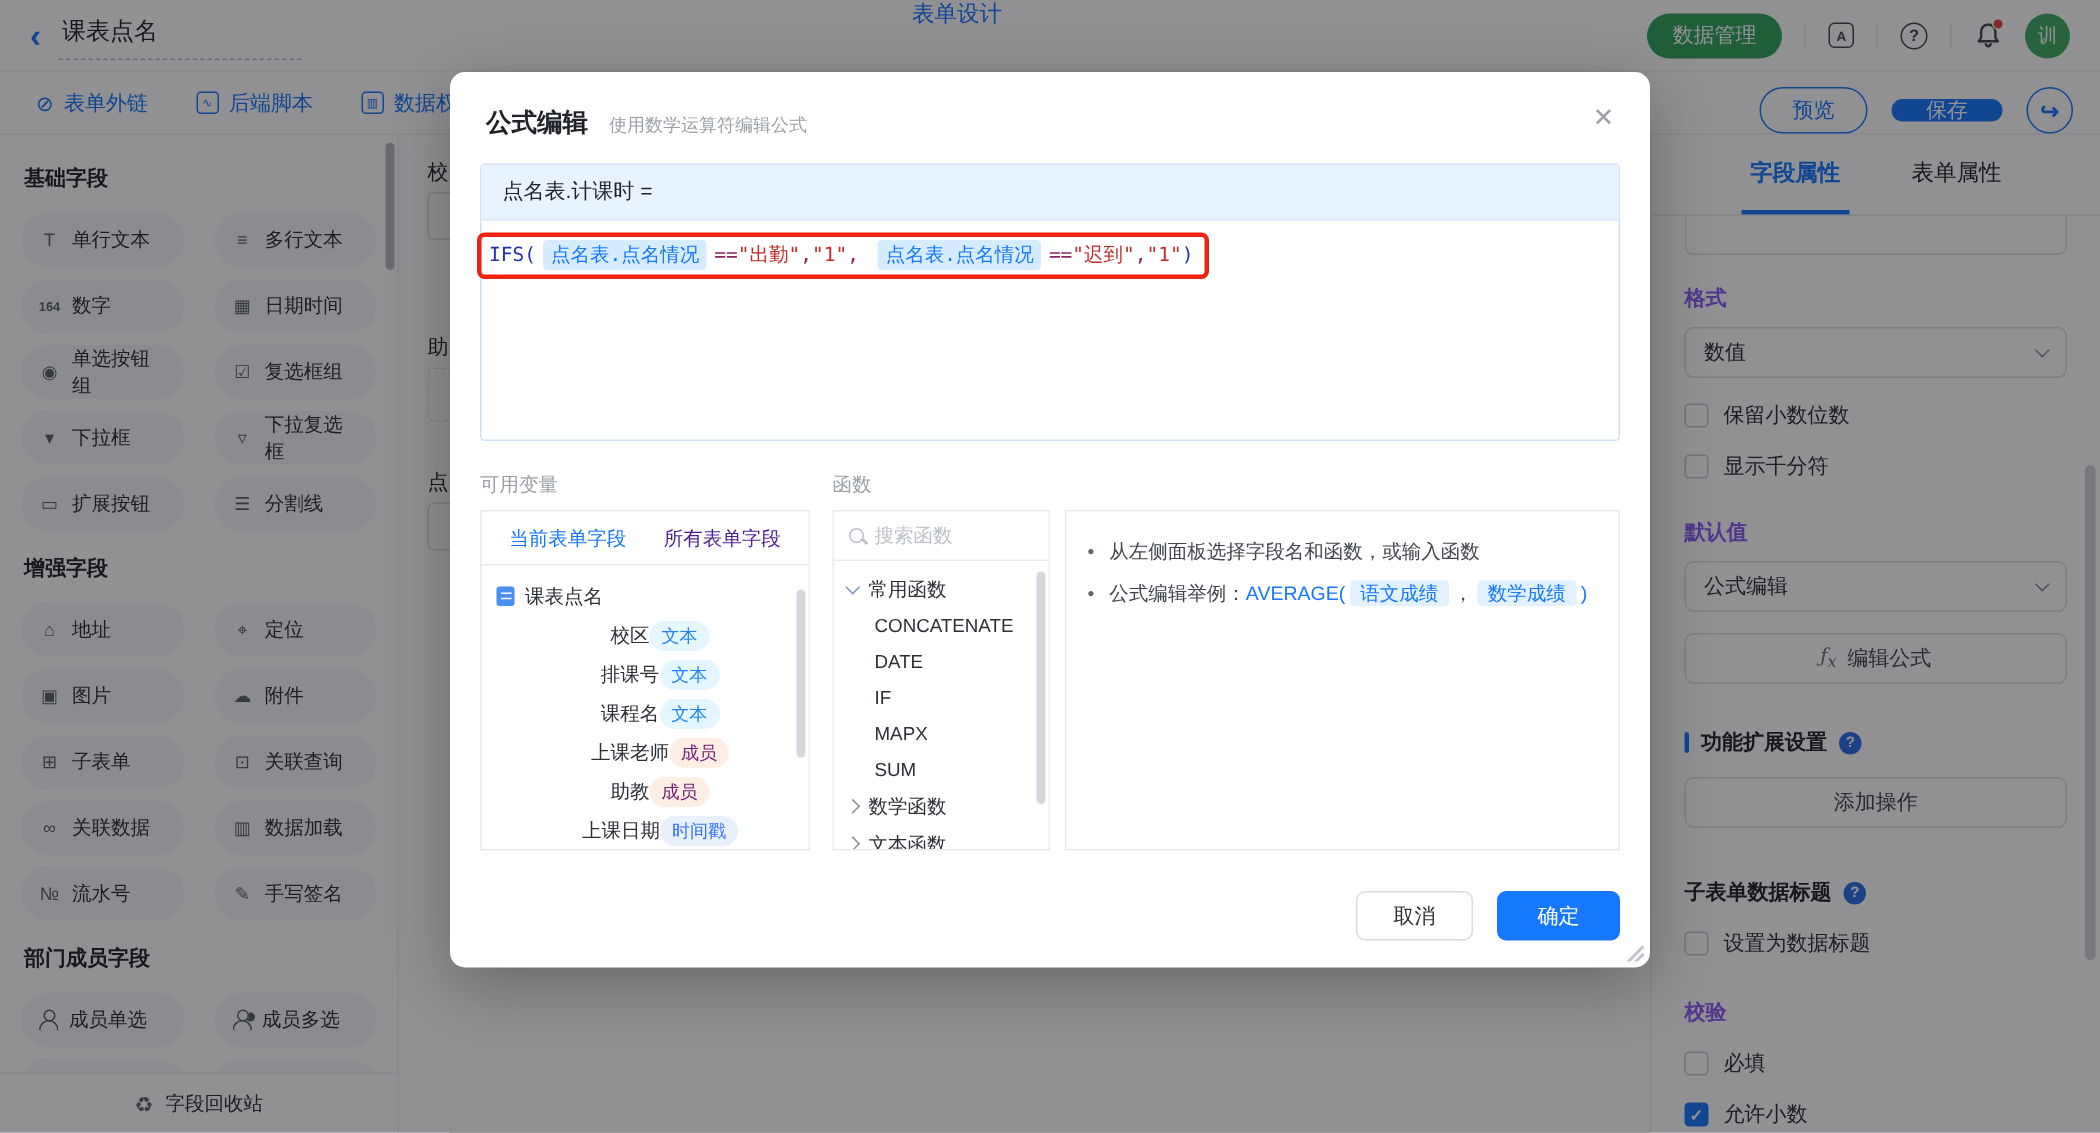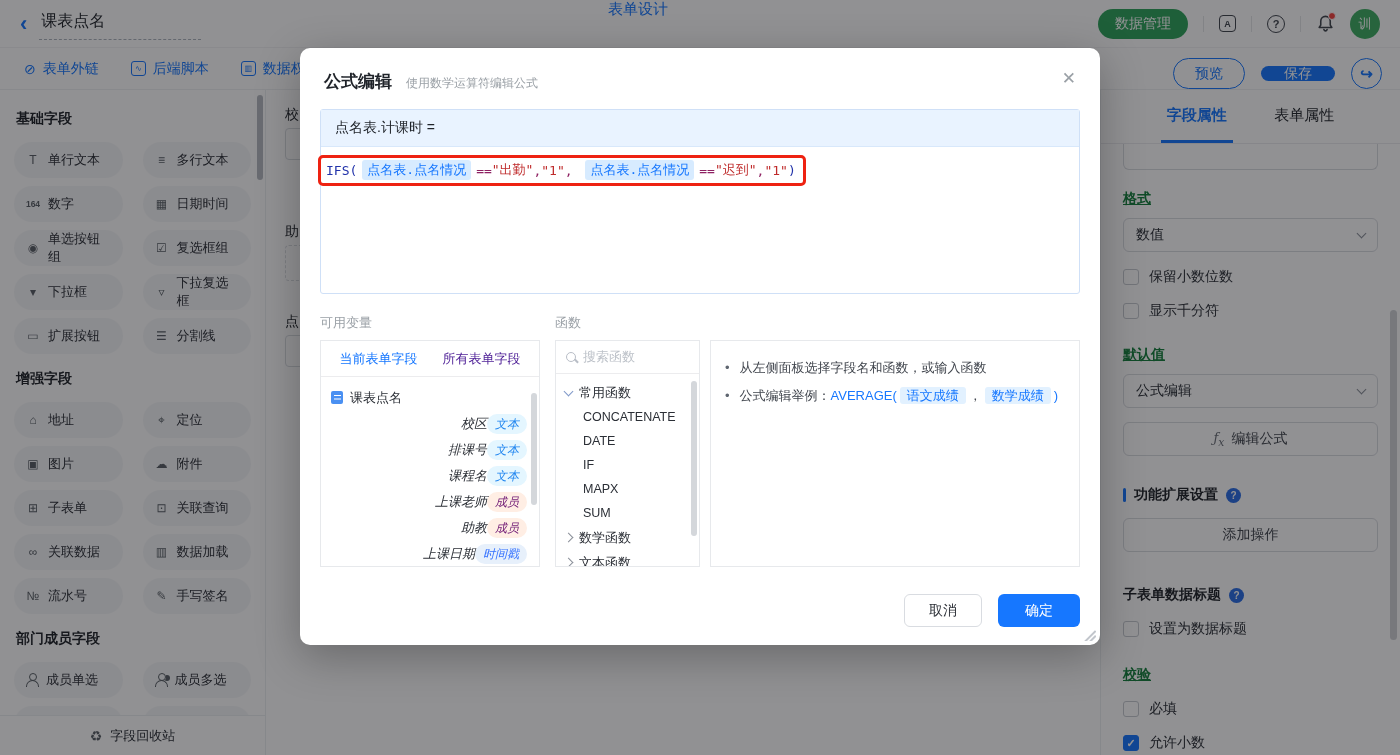--- a/index.html
+++ b/index.html
@@ -55,21 +55,21 @@
   .cv-label { position:absolute; left:19px; font-size:14px; color:#1f2329; white-space:nowrap; }
   .cv-box { position:absolute; left:19px; width:40px; height:32px; border:1px solid #d9dce1; border-radius:4px; background:#fff; }
   .cv-box.dashed { border-style:dashed; height:36px; }
 
   
   .sidebar-right { position:absolute; top:90px; left:1100px; right:0; bottom:0; background:#fff; border-left:1px solid #eceef0; padding:0 22px; }
   .rtabs { height:54px; display:flex; align-items:stretch; justify-content:space-around; border-bottom:1px solid #ececee; margin:0 -22px; padding:0 42px; font-size:15px; }
   .rtab { display:flex; align-items:center; padding:0 6px; border-bottom:3px solid transparent; cursor:pointer; color:#1f2329; }
   .rtab.active { color:#1677ff; border-bottom-color:#1677ff; font-weight:bold; }
   .cut-box { height:26px; border:1px solid #d9dce1; border-radius:0 0 6px 6px; border-top:none; }
-  .r-label { font-size:14px; font-weight:bold; color:#15803d; margin-top:20px;text-decoration:underline; }
+  .r-label { font-size:14px; font-weight:bold; color:#8b5cf6; margin-top:20px; }
   .r-select { margin-top:10px; height:34px; border:1px solid #d9dce1; border-radius:6px; display:flex; align-items:center; justify-content:space-between; padding:0 12px; font-size:14px; color:#2b2f36; cursor:pointer; }
   .chev { display:inline-block; width:7px; height:7px; border-right:1.6px solid #8a8f99; border-bottom:1.6px solid #8a8f99; transform:rotate(45deg); margin-top:-3px; }
   .chev.right { transform:rotate(-45deg); margin-top:0; }
   .chev.blue { border-color:#7f98c9; }
   .r-check { display:flex; align-items:center; gap:10px; margin-top:16px; font-size:14px; color:#2b2f36; cursor:pointer; }
   .cbox { width:16px; height:16px; border:1.5px solid #c6cad0; border-radius:3px; flex:none; }
   .cbox.checked { background:#1677ff; border-color:#1677ff; color:#fff; display:flex; align-items:center; justify-content:center; font-size:11px; font-weight:bold; }
   .r-btn { margin-top:14px; height:34px; border:1px solid #d9dce1; border-radius:6px; display:flex; align-items:center; justify-content:center; gap:7px; font-size:14px; color:#40454d; cursor:pointer; }
   .fx { font-style:italic; font-family:"DejaVu Serif",serif; color:#6a6f77; font-size:13px; }
   .r-section { margin-top:30px; display:flex; align-items:center; gap:8px; font-size:14px; font-weight:bold; color:#1f2329; }
@@ -98,21 +98,21 @@
   .m-label-vars { width:235px; }
   .m-panels { display:flex; margin:0 20px; height:227px; }
   .vars { width:220px; border:1px solid #e7e9ec; position:relative; margin-right:15px; overflow:hidden; }
   .v-tabs { height:36px; display:flex; align-items:center; justify-content:space-around; border-bottom:1px solid #ececee; font-size:13px; padding:0 6px; }
   .v-tab { cursor:pointer; color:#4c1d95; }
   .v-tab.active { color:#1677ff; }
   .v-tree { padding-top:7px; }
   .v-root { height:27px; display:flex; align-items:center; gap:7px; padding-left:10px; font-size:13px; color:#2b2f36; cursor:pointer; }
   .icon-doc { width:12px; height:13px; background:#4a90f2; border-radius:2px; position:relative; flex:none; }
   .icon-doc::after { content:''; position:absolute; left:2.5px; top:3.5px; width:7px; height:1.5px; background:#fff; box-shadow:0 3.5px 0 #fff; }
-  .v-item { height:26px; display:flex; align-items:center; justify-content:flex-end; padding:0 12px 0 32px; font-size:13px; color:#2b2f36; cursor:pointer;font-style:italic; }
+  .v-item { height:26px; display:flex; align-items:center; justify-content:center; padding:0 12px 0 32px; font-size:13px; color:#2b2f36; cursor:pointer; }
   .badge { font-size:12px; padding:1.5px 8px; border-radius:10px; }
   .badge.text { background:#e4f6ff; color:#2186f0; }
   .badge.member { background:#ffeee4; color:#701a75; }
   .badge.time { background:#e7f0fb; color:#3370ff; }
   .v-scroll { position:absolute; right:2px; top:52px; width:6px; height:112px; background:#d4d7db; border-radius:3px; cursor:pointer; }
 
   .funcs { width:145px; border:1px solid #e7e9ec; position:relative; margin-right:10px; overflow:hidden; }
   .fn-search { height:33px; border-bottom:1px solid #ececee; display:flex; align-items:center; gap:7px; padding:0 10px; font-size:13px; color:#bcc1c8; cursor:text; }
   .icon-search { width:10px; height:10px; border:1.6px solid #b9bec7; border-radius:50%; position:relative; flex:none; }
   .icon-search::after { content:''; position:absolute; width:5px; height:1.6px; background:#b9bec7; transform:rotate(45deg); right:-4px; bottom:-1px; }

